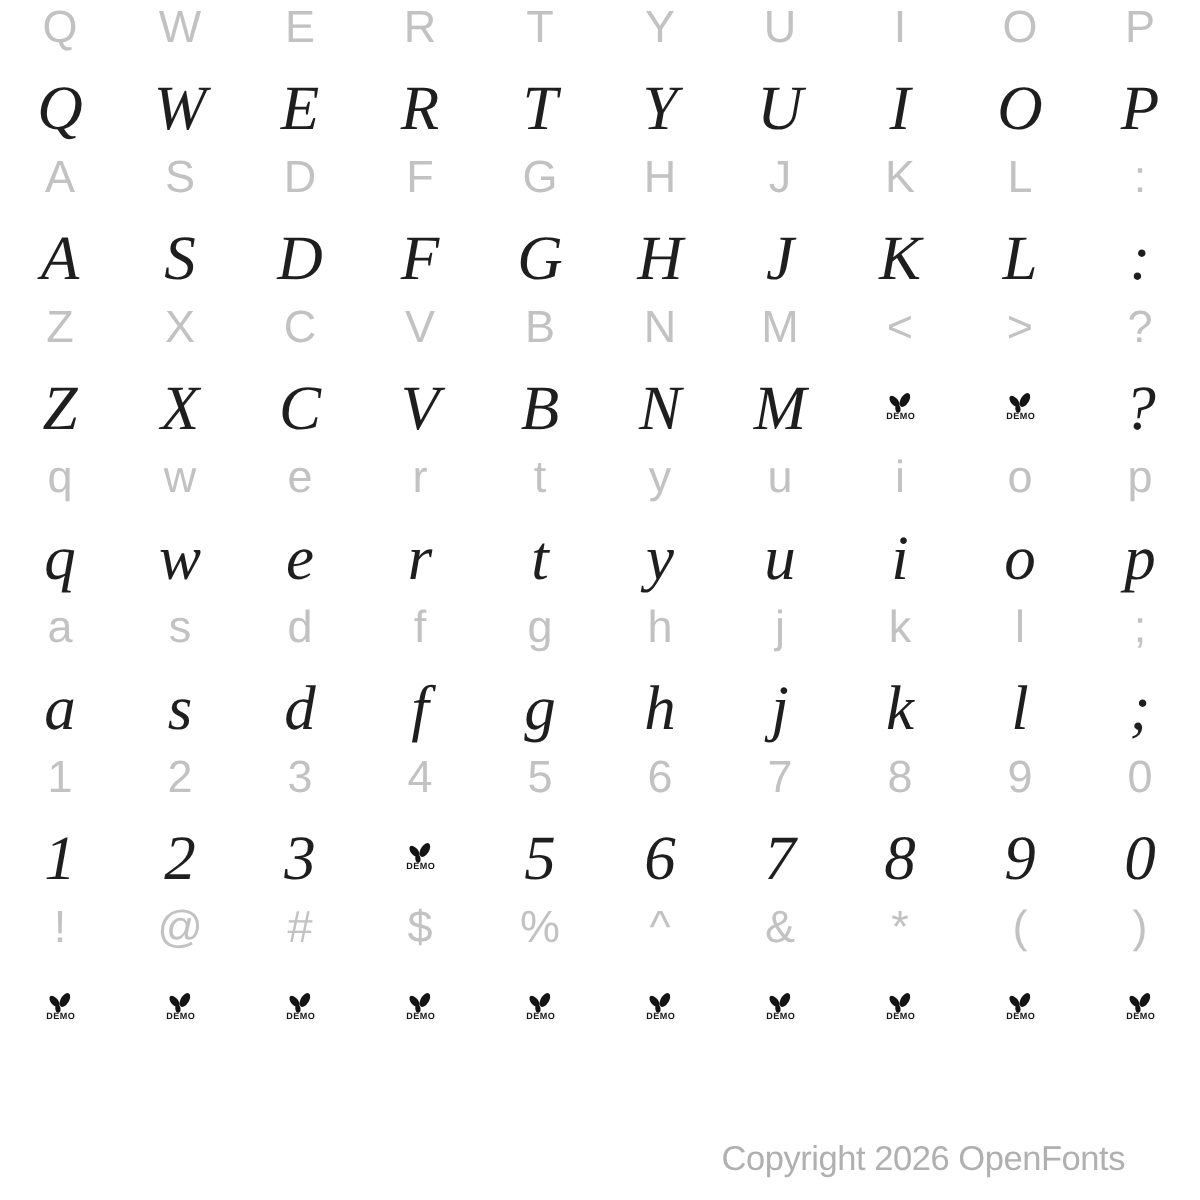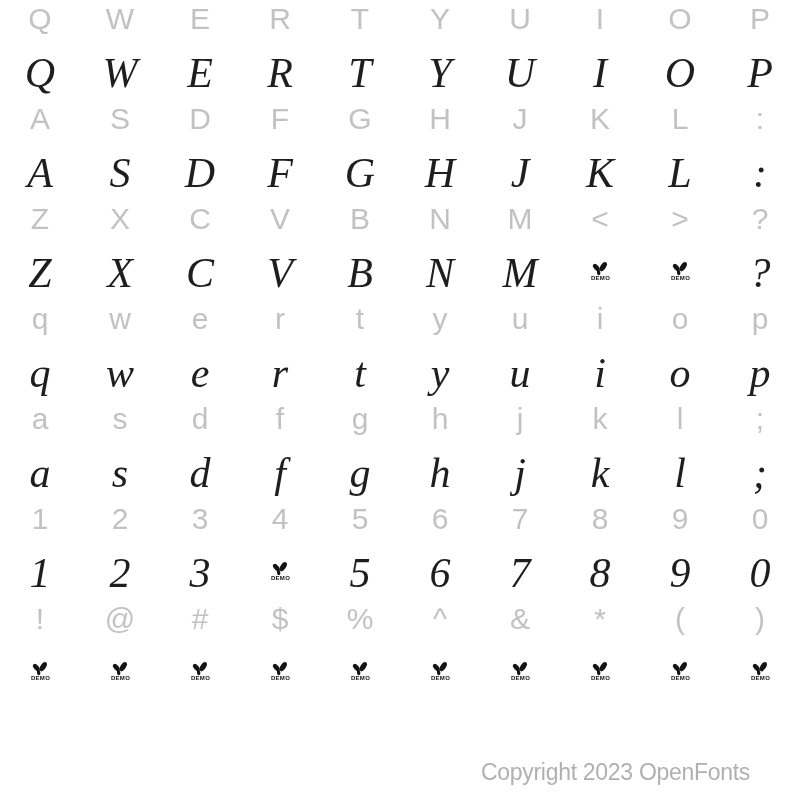--- a/index.html
+++ b/index.html
@@ -391,13 +391,13 @@
         <ellipse cx="15.5" cy="6" rx="3" ry="5.6" transform="rotate(32 15.5 6)"></ellipse>
         <ellipse cx="10.5" cy="12.5" rx="1.9" ry="2.8" transform="rotate(-8 10.5 12.5)"></ellipse>
       </g>
     </svg>
     <span class="demo-label">DEMO</span>
   </span>
 </div>
     </div>
   </div>
 
-<div class="footer-copyright">Copyright 2023 OpenFonts</div>
+<div class="footer-copyright">Copyright 2026 OpenFonts</div>
 
 </body></html>

